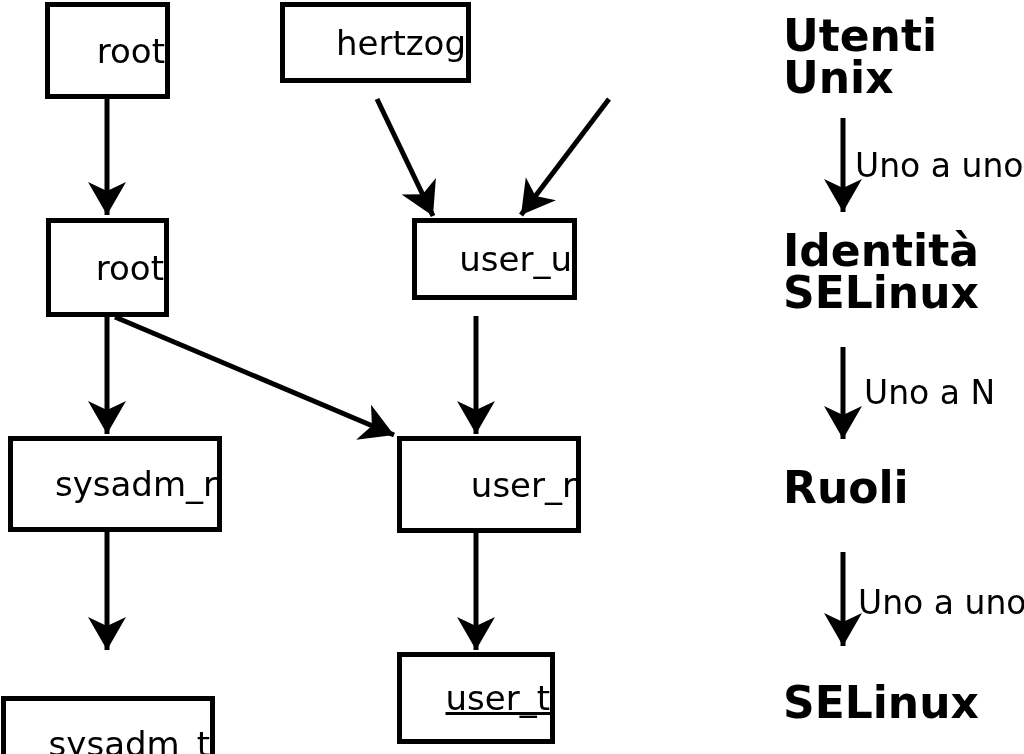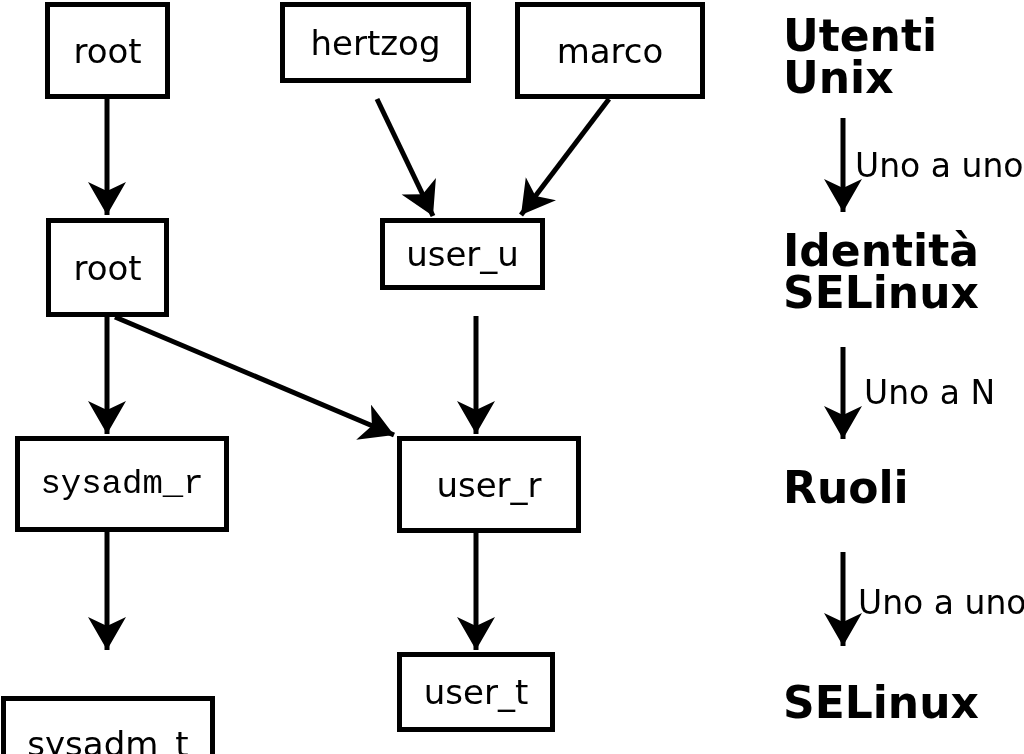--- a/index.html
+++ b/index.html
@@ -22,21 +22,21 @@
     top: 0;
     pointer-events: none;
   }
   .box {
     position: absolute;
     box-sizing: border-box;
     border: 5px solid #000000;
     background: #ffffff;
     display: flex;
     align-items: center;
-    justify-content: center;
+    justify-content: flex-end;
     font-size: 34px;
     line-height: 1;
     white-space: nowrap;
   }
   .legend-label {
     position: absolute;
     font-size: 44px;
     font-weight: bold;
     line-height: 42px;
     white-space: pre-line;
@@ -46,25 +46,25 @@
     font-size: 33px;
     font-weight: normal;
     line-height: 34px;
     white-space: nowrap;
   }
   
   .b-root-unix   { left: 45px;  top: 2px;   width: 125px; height: 97px; }
   .b-hertzog     { left: 280px; top: 2px;   width: 191px; height: 81px; }
   .b-marco       { left: 515px; top: 2px;   width: 190px; height: 97px; }
   .b-root-sel    { left: 46px;  top: 218px; width: 123px; height: 99px; }
-  .b-user-u      { left: 380px; top: 218px; width: 165px; height: 72px; }
-  .b-sysadm-r    { left: 15px;   top: 436px; width: 214px; height: 96px; font-family: Liberation Mono, monospace; }
+  .b-user-u      { left: 412px; top: 218px; width: 165px; height: 82px; }
+  .b-sysadm-r    { left: 8px;   top: 436px; width: 214px; height: 96px; }
   .b-user-r      { left: 397px; top: 436px; width: 184px; height: 97px; }
   .b-sysadm-t    { left: 1px;   top: 652px; width: 214px; height: 96px; margin-top: 44px; }
-  .b-user-t      { left: 397px; top: 652px; width: 158px; height: 80px; }
+  .b-user-t      { left: 397px; top: 652px; width: 158px; height: 92px; text-decoration: underline; }
   
   .l-utenti-unix      { left: 783px; top: 15px; }
   .l-identita-selinux { left: 783px; top: 230px; }
   .l-ruoli            { left: 783px; top: 467px; }
   .l-dominio          { left: 783px; top: 682px; }
   .r-uno-a-uno-1 { left: 855px; top: 149px; }
   .r-uno-a-n     { left: 864px; top: 376px; }
   .r-uno-a-uno-2 { left: 858px; top: 586px; }
 </style>
 </head>
@@ -90,23 +90,20 @@
     <line x1="843" y1="347" x2="843" y2="439" stroke="#000000" stroke-width="5" marker-end="url(#ah)"></line>
     <line x1="843" y1="552" x2="843" y2="646" stroke="#000000" stroke-width="5" marker-end="url(#ah)"></line>
   </svg>
 
   <div class="box b-root-unix">
     <span>root</span>
   </div>
   <div class="box b-hertzog">
     <span>hertzog</span>
   </div>
-  <div class="box b-marco">
-    <span>marco</span>
-  </div>
   <div class="box b-root-sel">
     <span>root</span>
   </div>
   <div class="box b-user-u">
     <span>user_u</span>
   </div>
   <div class="box b-sysadm-r">
     <span>sysadm_r</span>
   </div>
   <div class="box b-user-r">

